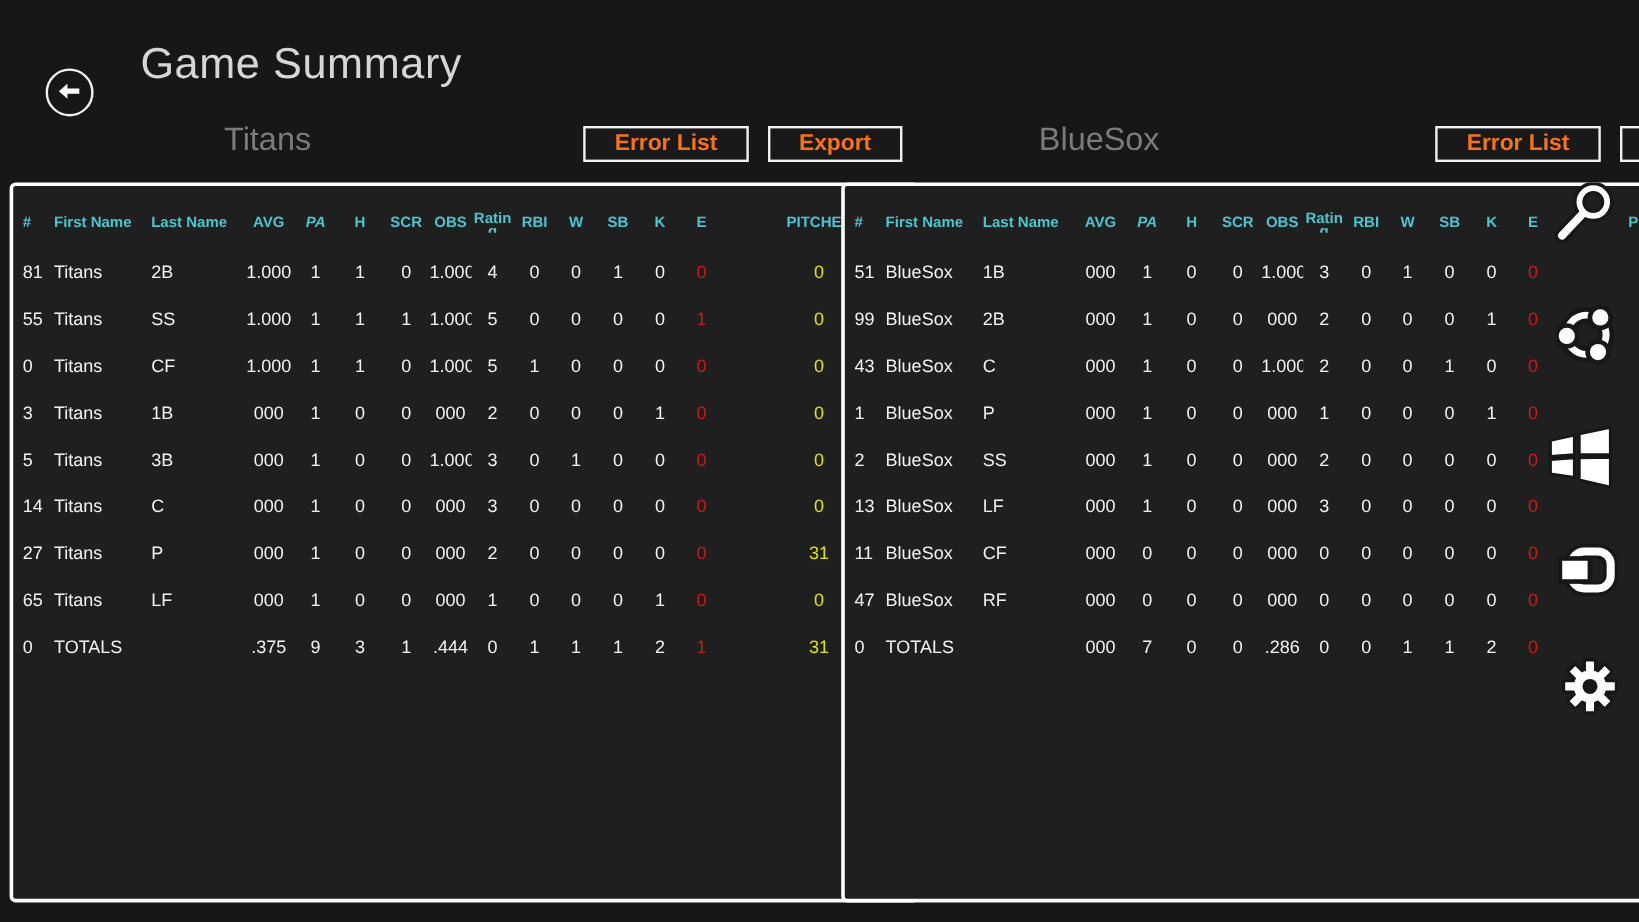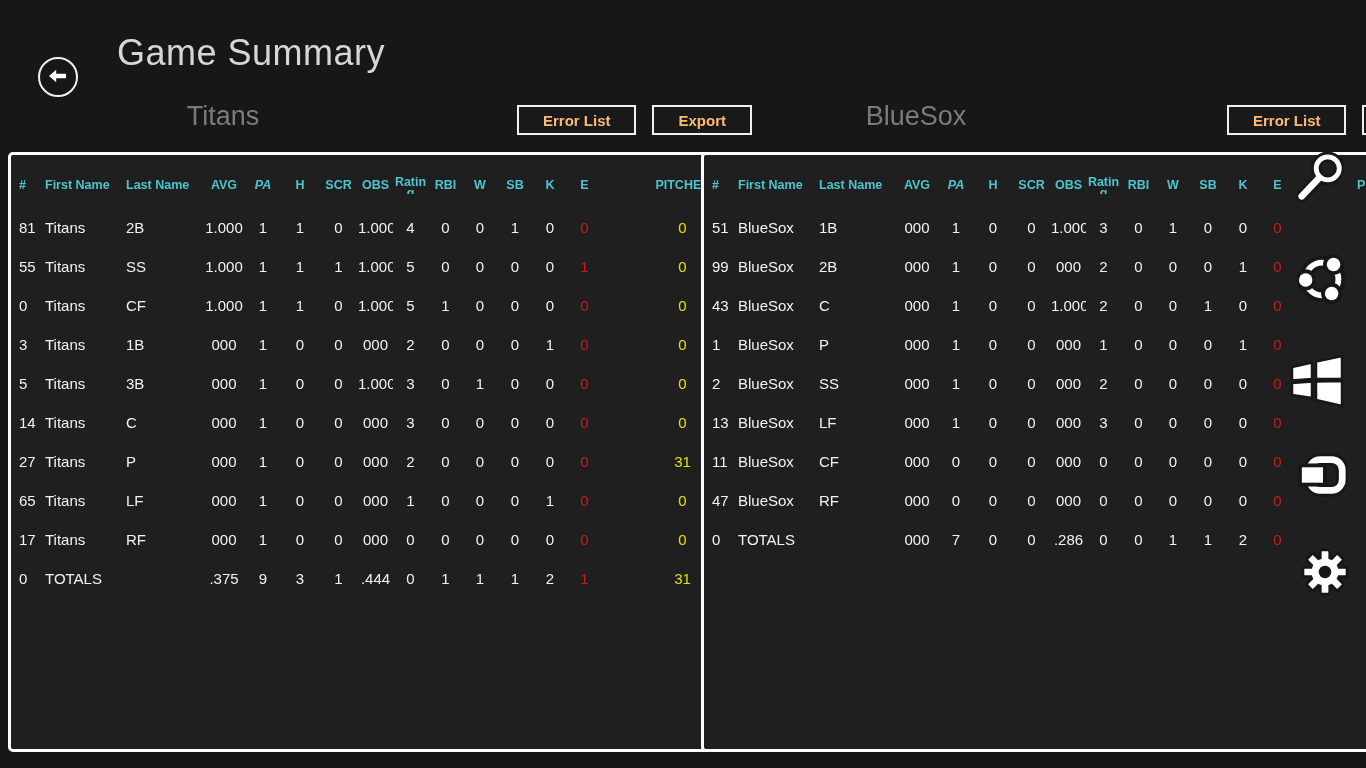--- a/index.html
+++ b/index.html
@@ -23,22 +23,22 @@
   .pg-left{left:8px;width:758px;}
   .pg-right{left:681px;width:775px;margin-left:20px;}
   .panel-header{position:relative;height:52px;}
   .team-label{
     position:absolute;left:0;top:1px;width:430px;text-align:center;
     font-size:27px;font-weight:300;color:#7b7b7b;
   }
   .panel-buttons{position:absolute;right:14px;top:5px;display:flex;gap:16px;}
   .panel-buttons button{
     height:30px;min-width:94px;padding:0 24px;box-sizing:border-box;
-    background:#191919;border:2px solid #f0f0f0;color:#fdba74;
-    font-family:inherit;font-weight:bold;font-size:15px;cursor:pointer;
+    background:#191919;border:2px solid #f0f0f0;color:#f97316;
+    font-family:inherit;font-weight:bold;font-size:19px;cursor:pointer;
   }
   .panel-body{
     height:600px;box-sizing:border-box;border:3px solid #fdfdfd;border-radius:5px;
     background:#1f1f1f;overflow:hidden;
   }
   
   table.stats{border-collapse:collapse;table-layout:fixed;width:100%;}
   table.stats th{
     color:#4DC4CE;font-size:12.5px;font-weight:bold;height:47px;
     vertical-align:middle;padding:6px 0 0 0;text-align:center;white-space:nowrap;
@@ -238,37 +238,20 @@
             <td>000</td>
             <td>1</td>
             <td>0</td>
             <td>0</td>
             <td>0</td>
             <td>1</td>
             <td>0</td>
             <td>0</td>
           </tr>
           <tr>
-            <td>17</td>
-            <td>Titans</td>
-            <td>RF</td>
-            <td>000</td>
-            <td>1</td>
-            <td>0</td>
-            <td>0</td>
-            <td>000</td>
-            <td>0</td>
-            <td>0</td>
-            <td>0</td>
-            <td>0</td>
-            <td>0</td>
-            <td>0</td>
-            <td>0</td>
-          </tr>
-          <tr>
             <td>0</td>
             <td>TOTALS</td>
             <td></td>
             <td>.375</td>
             <td>9</td>
             <td>3</td>
             <td>1</td>
             <td>.444</td>
             <td>0</td>
             <td>1</td>

